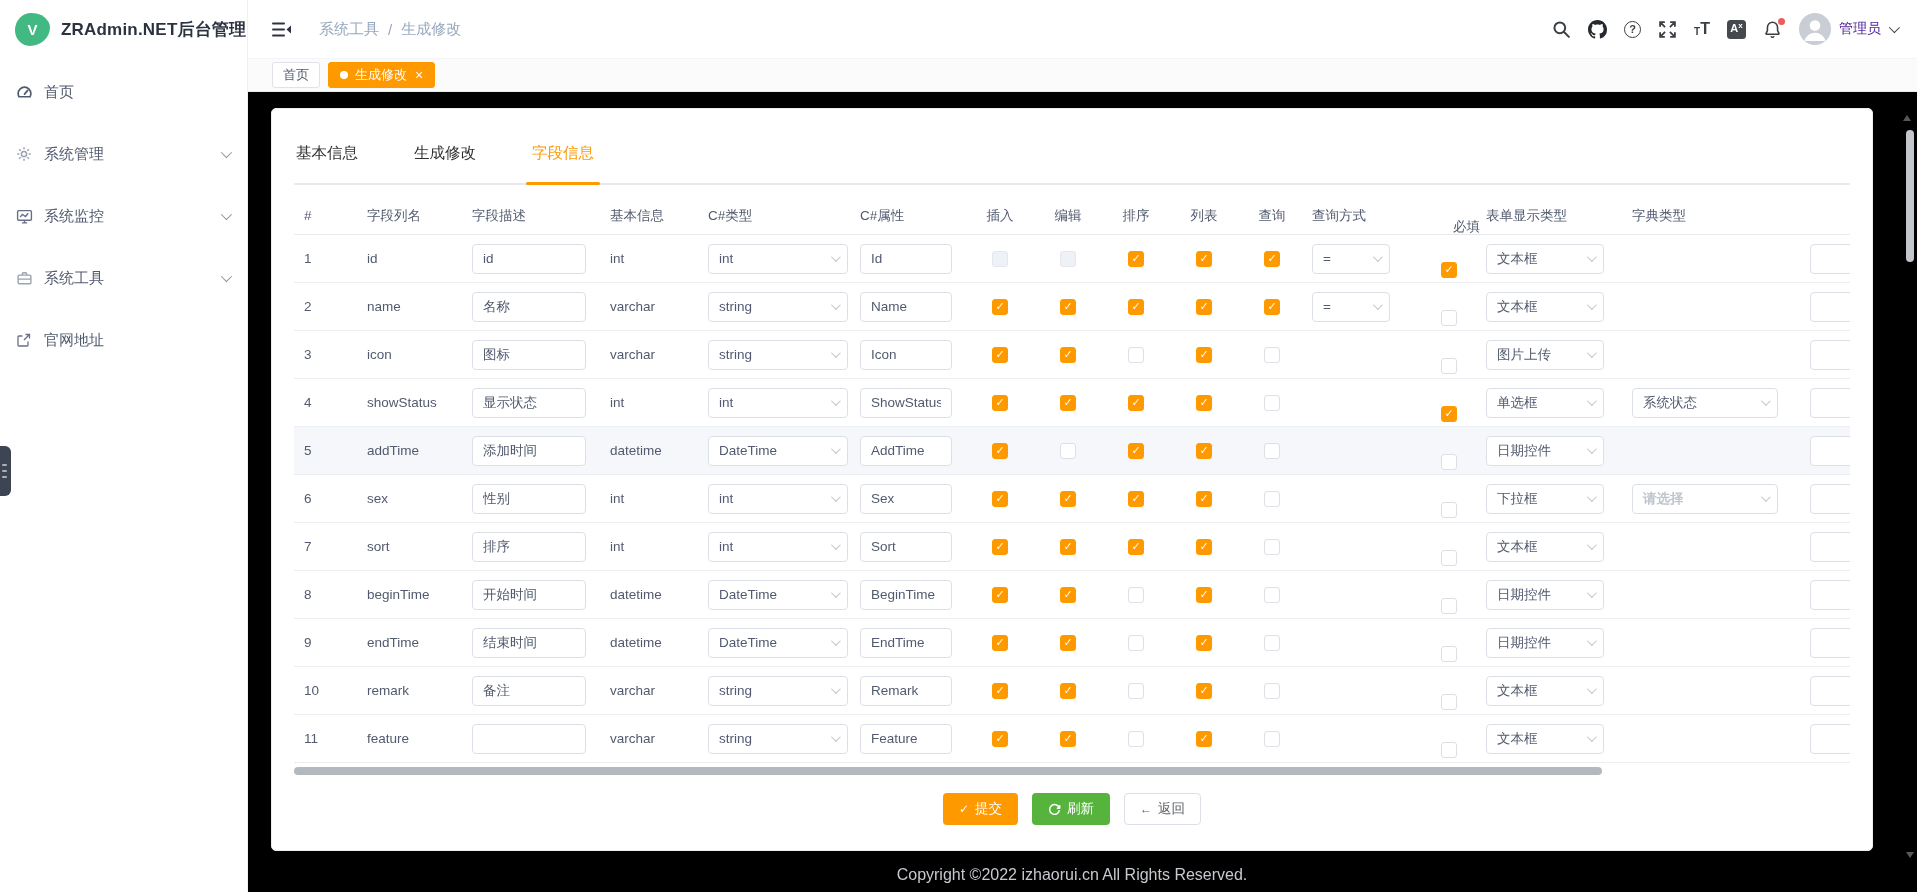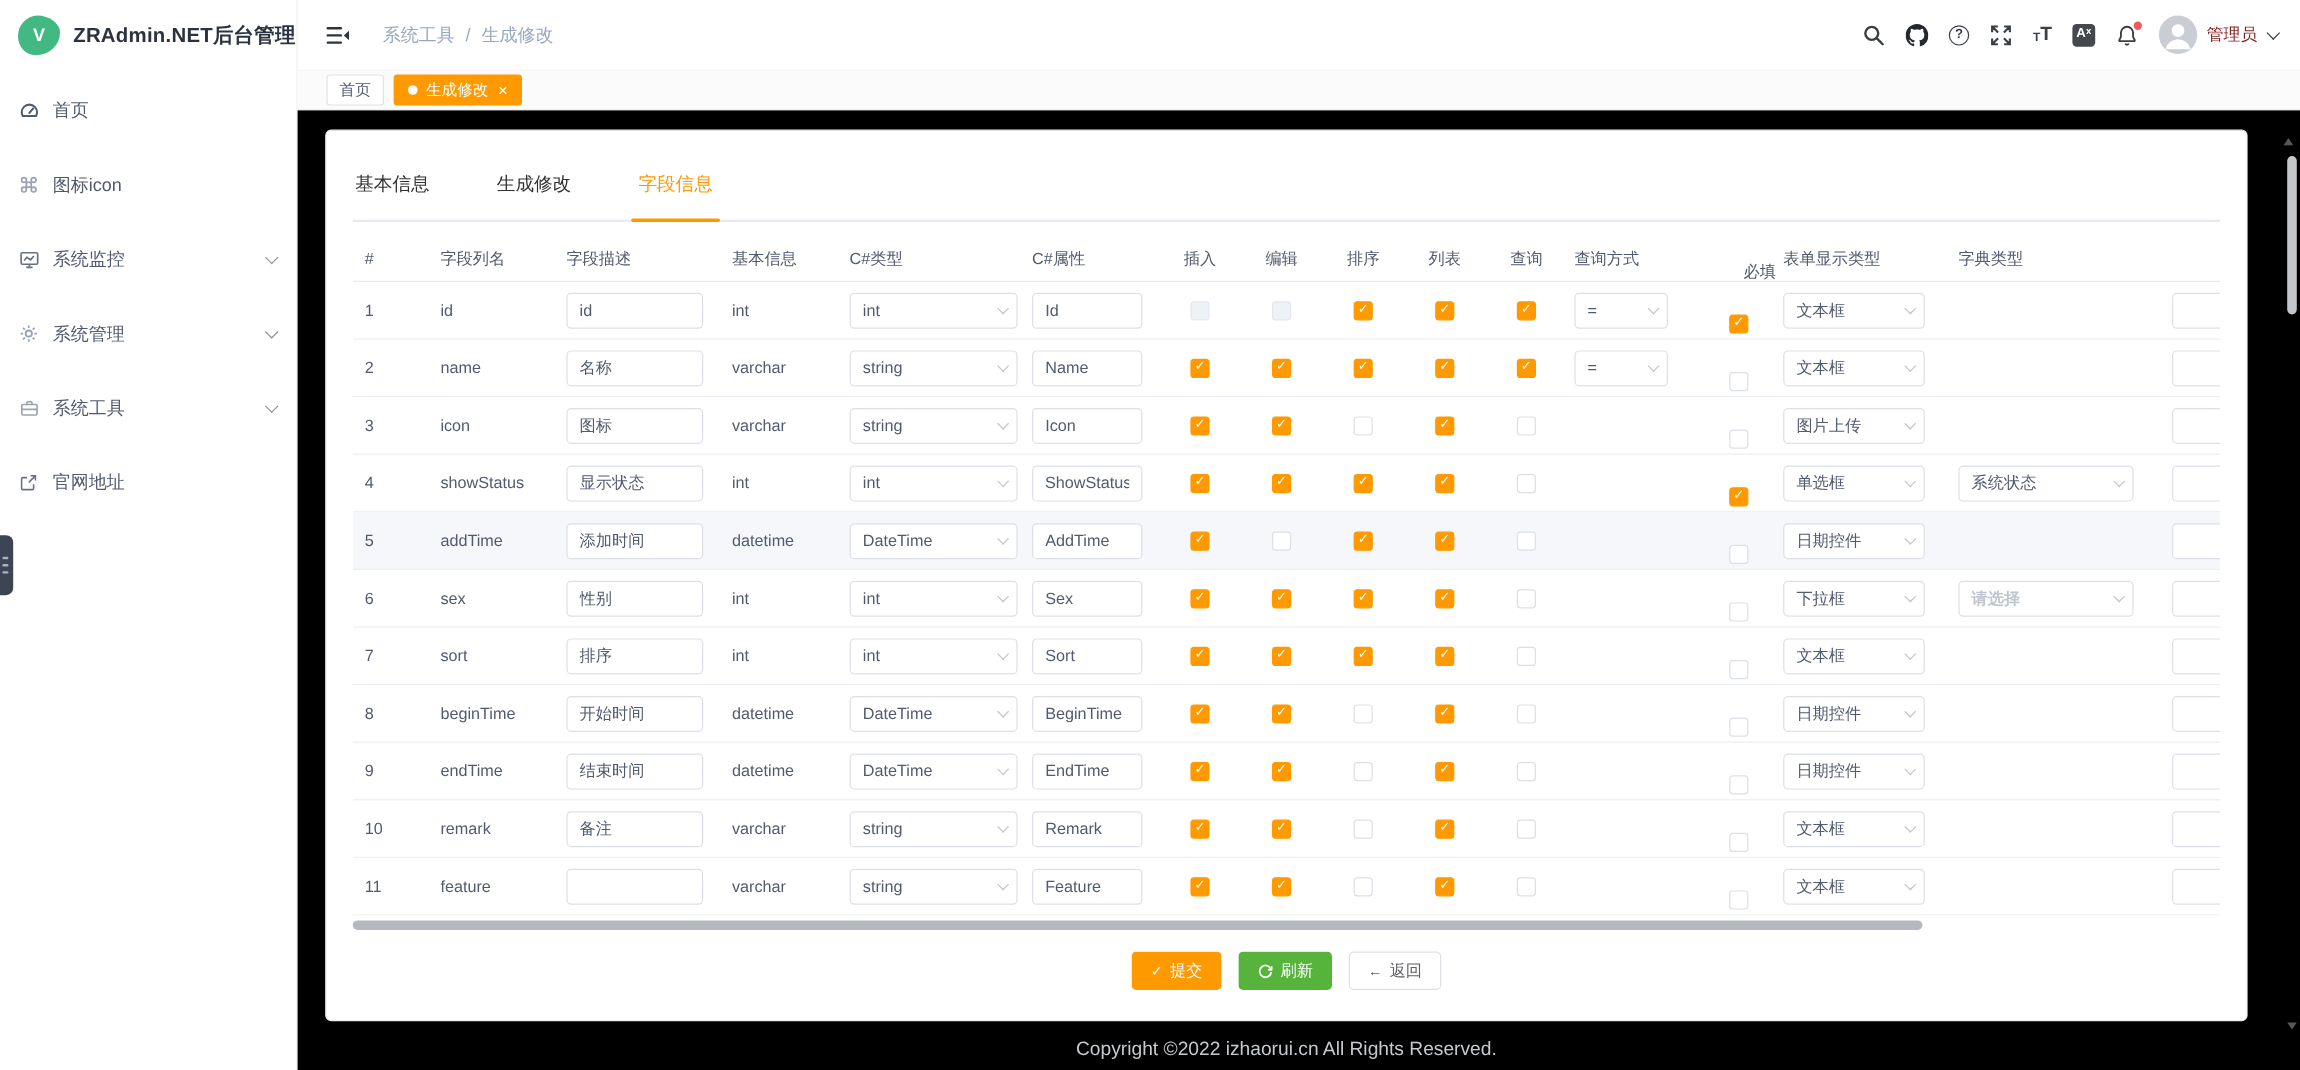--- a/index.html
+++ b/index.html
@@ -34,21 +34,21 @@
   .help-circle{width:17px;height:17px;border:1.6px solid #3a3f45;border-radius:50%;display:flex;
     align-items:center;justify-content:center;font-size:11px;font-weight:700;color:#3a3f45;}
   .fontsize-ico{display:flex;align-items:flex-end;color:#3a3f45;font-weight:600;line-height:1;}
   .t-small{font-size:10px;}.t-big{font-size:16px;}
   .translate-ico{width:19px;height:19px;background:#45494e;border-radius:3.5px;color:#fff;display:flex;
     align-items:flex-start;justify-content:center;font-size:11px;font-weight:700;line-height:17px;}
   .translate-ico sup{font-size:8px;line-height:8px;margin-top:2px;}
   .bell-dot{position:absolute;top:-2px;right:-3px;width:7px;height:7px;border-radius:50%;background:#f05a5a;}
   .avatar{width:32px;height:32px;border-radius:50%;background:#c9cdd4;overflow:hidden;display:block;}
   .user-chip{display:flex;align-items:center;gap:8px;cursor:pointer;}
-  .user-name{font-size:14px;color:#7f1d1d;}
+  .user-name{font-size:14px;color:#4c1d95;}
   .chev{width:8px;height:8px;border-right:1.4px solid #3a3f45;border-bottom:1.4px solid #3a3f45;
     transform:rotate(45deg) translateY(-2px);}
 
   
   .tagbar{height:33px;flex:none;display:flex;align-items:center;gap:8px;padding:0 24px;background:#fbfbfc;
     border-bottom:1px solid #e9ebee;}
   .tag{height:26px;display:flex;align-items:center;padding:0 10px;background:#fff;border:1px solid #dfe3e8;
     border-radius:3px;font-size:13px;color:#515a6e;cursor:pointer;}
   .tag.active{background:#ff9900;border-color:#ff9900;color:#fff;gap:7px;padding:0 11px;}
   .tag .dot{width:8px;height:8px;border-radius:50%;background:#fff;}
@@ -142,49 +142,37 @@
           <span class="mi-icon">
             <svg width="17" height="17" viewBox="0 0 16 16">
               <path d="M8 3a6 6 0 0 0-6 6 6 6 0 0 0 .8 3h10.4A6 6 0 0 0 14 9a6 6 0 0 0-6-6z" fill="none" stroke="#515a6e" stroke-width="1.6"></path>
               <path d="M8 9.5 11 6" stroke="#515a6e" stroke-width="1.6" stroke-linecap="round"></path>
             </svg>
           </span>
           <span class="mi-label">首页</span>
         </div>
         <div class="menu-item">
           <span class="mi-icon">
-            <svg width="16" height="16" viewBox="0 0 16 16" fill="none" stroke="#9aa3b0" stroke-width="1.4">
-              <path d="M6 6h4v4H6z"></path>
-              <circle cx="4" cy="4" r="2"></circle>
-              <circle cx="12" cy="4" r="2"></circle>
-              <circle cx="4" cy="12" r="2"></circle>
-              <circle cx="12" cy="12" r="2"></circle>
+            <svg width="16" height="16" viewBox="0 0 16 16" fill="none" stroke="#9aa3b0" stroke-width="1.5">
+              <circle cx="8" cy="8" r="2.6"></circle>
+              <path d="M8 1.2v2.1M8 12.7v2.1M1.2 8h2.1M12.7 8h2.1M3.2 3.2l1.5 1.5M11.3 11.3l1.5 1.5M12.8 3.2l-1.5 1.5M4.7 11.3l-1.5 1.5"></path>
             </svg>
           </span>
-          <span class="mi-label">图标icon</span>
+          <span class="mi-label">系统管理</span>
+          <i class="mi-arrow"></i>
         </div>
         <div class="menu-item">
           <span class="mi-icon">
             <svg width="17" height="17" viewBox="0 0 16 16" fill="none" stroke="#697086" stroke-width="1.3">
               <rect x="1.5" y="2.5" width="13" height="9" rx="1"></rect>
               <path d="M4 8.5 6 6l3 2 2.5-3"></path>
               <path d="M5.5 14h5M8 11.5V14"></path>
             </svg>
           </span>
           <span class="mi-label">系统监控</span>
-          <i class="mi-arrow"></i>
-        </div>
-        <div class="menu-item">
-          <span class="mi-icon">
-            <svg width="16" height="16" viewBox="0 0 16 16" fill="none" stroke="#9aa3b0" stroke-width="1.5">
-              <circle cx="8" cy="8" r="2.6"></circle>
-              <path d="M8 1.2v2.1M8 12.7v2.1M1.2 8h2.1M12.7 8h2.1M3.2 3.2l1.5 1.5M11.3 11.3l1.5 1.5M12.8 3.2l-1.5 1.5M4.7 11.3l-1.5 1.5"></path>
-            </svg>
-          </span>
-          <span class="mi-label">系统管理</span>
           <i class="mi-arrow"></i>
         </div>
         <div class="menu-item">
           <span class="mi-icon">
             <svg width="17" height="17" viewBox="0 0 16 16" fill="none" stroke="#9aa3b0" stroke-width="1.3">
               <rect x="2" y="4.8" width="12" height="8.2" rx="1"></rect>
               <path d="M6 4.8V3.6a1 1 0 0 1 1-1h2a1 1 0 0 1 1 1v1.2M2 8.6h12"></path>
             </svg>
           </span>
           <span class="mi-label">系统工具</span>

